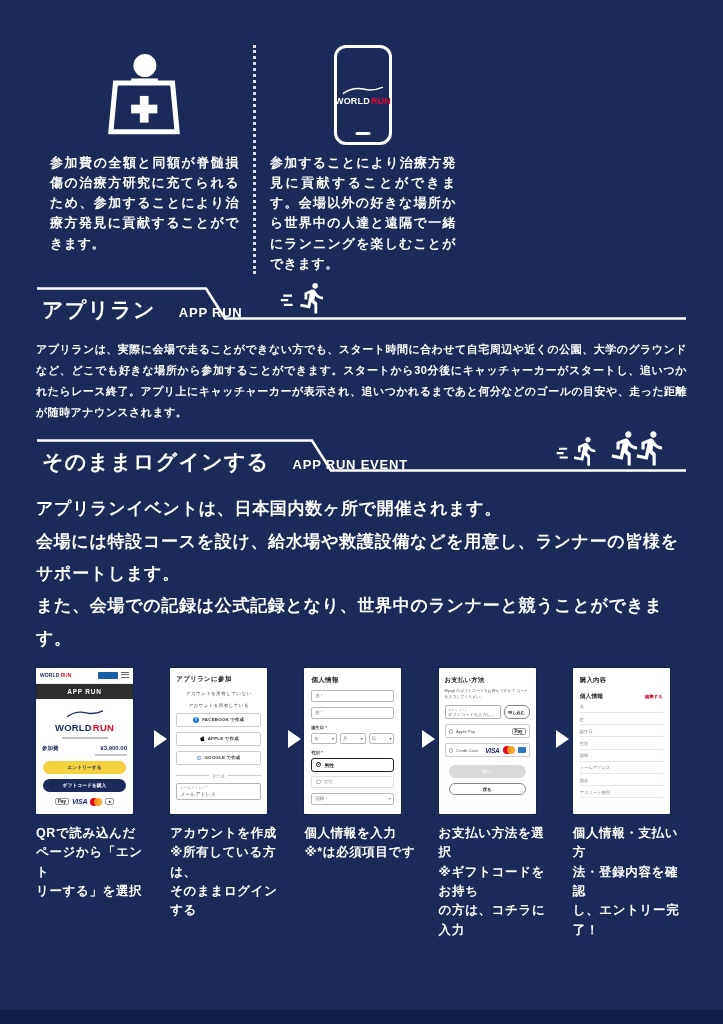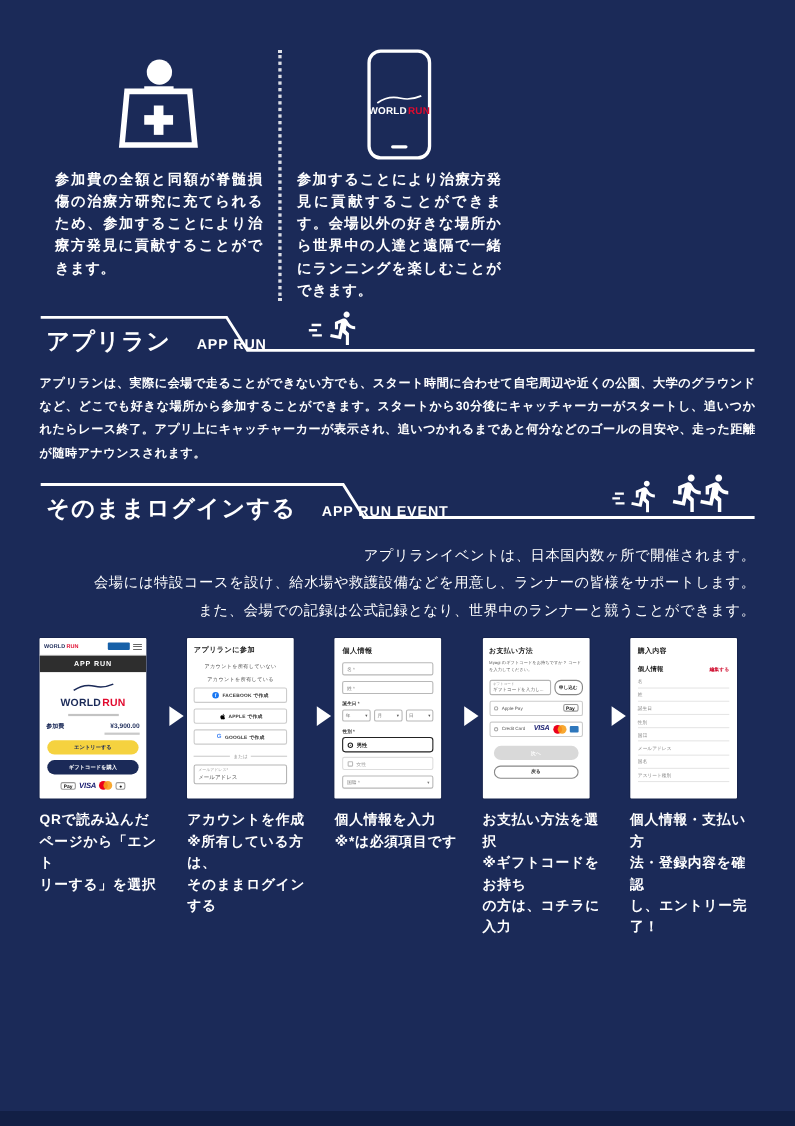--- a/index.html
+++ b/index.html
@@ -24,21 +24,21 @@
 
   
   .sec { position:relative; height:44px; }
   .sec svg.rule { position:absolute; left:0; top:0; }
   .sec .titles { position:absolute; left:6px; top:9px; display:flex; align-items:baseline; gap:23px; white-space:nowrap; }
   .sec .jp { font-size:21px; font-weight:800; letter-spacing:.06em; }
   .sec .en { font-size:13px; font-weight:800; letter-spacing:.06em; }
   .sec .icon1 { position:absolute; left:244px; top:-6px; display:flex; align-items:flex-end; gap:2px; }
   .sec .icon2 { position:absolute; left:520px; top:-10px; display:flex; align-items:flex-end; gap:1px; }
   .para { margin-top:8px; font-size:11px; font-weight:700; line-height:1.9; letter-spacing:.04em; text-align:justify; }
-  .para-lines div { font-size:13px; font-weight:400; line-height:1.9; letter-spacing:.04em;text-align:right; }
+  .para-lines div { font-size:17px; font-weight:700; line-height:1.9; letter-spacing:.04em; }
   .sec2 { margin-top:17px; }
   .sec1 { margin-top:13px; }
 
   
   .flow-h { margin-top:15px; font-size:17.5px; font-weight:800; letter-spacing:.08em; padding-bottom:9px; border-bottom:2.5px solid #fff; }
   .steps { display:flex; margin-top:13px; }
   .step { flex:1; min-width:0; }
   .arrow { width:20px; display:flex; justify-content:center; padding-top:62px; }
   .tri { width:0; height:0; border-left:13px solid #fff; border-top:9px solid transparent; border-bottom:9px solid transparent; }
   .card { width:97px; height:146px; background:#fff; border-radius:1px; overflow:hidden; color:#222; box-shadow:0 0 0 1px rgba(0,0,0,.12); }

